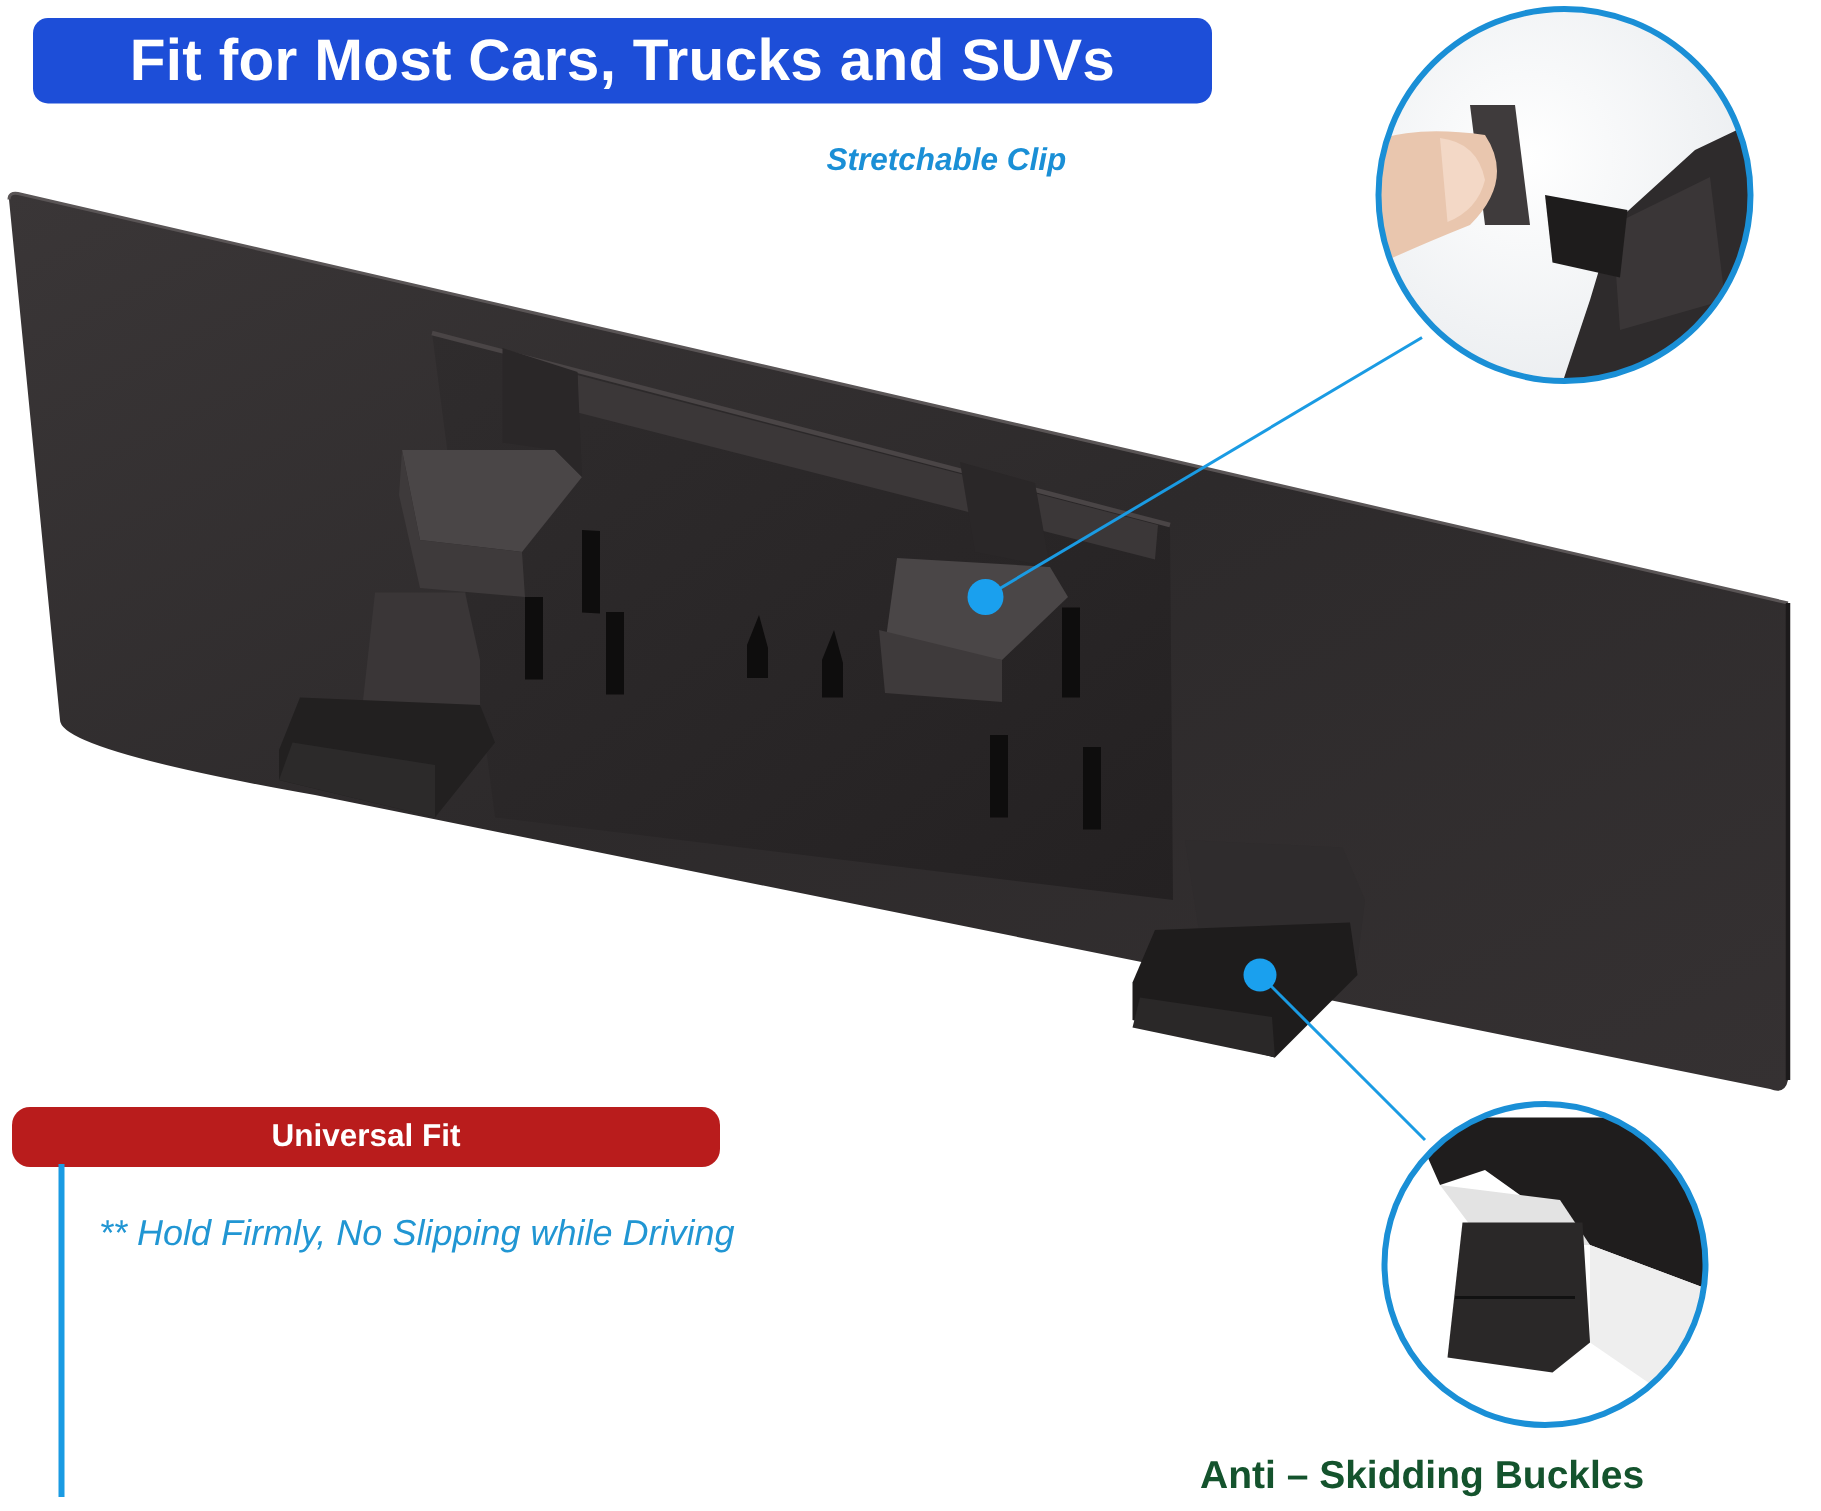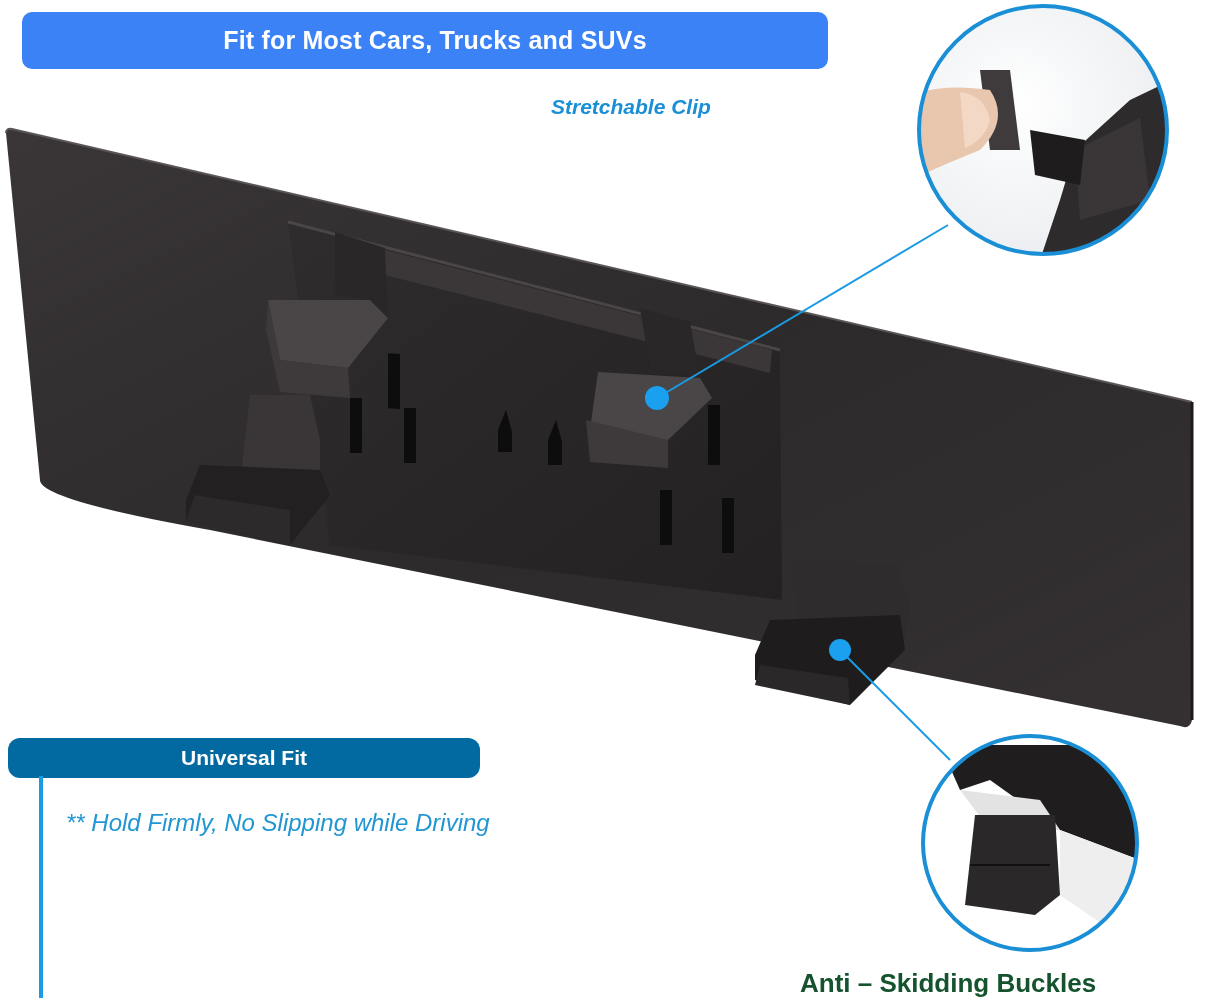--- a/index.html
+++ b/index.html
@@ -3,32 +3,32 @@
 <meta charset="utf-8">
 <style>
   html, body { margin:0; padding:0; }
   body {
     width:1214px; height:1007px; position:relative; overflow:hidden;
     background:#ffffff;
     font-family:"Liberation Sans", sans-serif;
   }
   .banner {
     position:absolute; left:22px; top:12px; width:786px; height:57px;
-    background:#3b82f6; border-radius:10px;
+    background:#1d4ed8; border-radius:10px;
     display:flex; align-items:center; justify-content:center;
-    color:#ffffff; font-weight:bold; font-size:25px; letter-spacing:0.2px;padding-left:20px;
+    color:#ffffff; font-weight:bold; font-size:39px; letter-spacing:0.2px;
   }
   .stretch-label {
     position:absolute; left:551px; top:95px;
     color:#1a8fd6; font-weight:bold; font-style:italic; font-size:21px;
   }
   svg.product { position:absolute; left:0; top:0; }
   .uf-header {
     position:absolute; left:8px; top:738px; width:472px; height:40px;
-    background:#0369a1; border-radius:12px;
+    background:#b91c1c; border-radius:12px;
     display:flex; align-items:center; justify-content:center;
     color:#ffffff; font-weight:bold; font-size:21px;
   }
   .uf-line {
     position:absolute; left:39px; top:776px; width:4px; height:222px;
     background:#1a9be3;
   }
   .uf-list { position:absolute; left:66px; top:805px; margin:0; padding:0; list-style:none; }
   .uf-list li {
     color:#2196d3; font-style:italic; font-size:24px; height:48px; line-height:36px;

